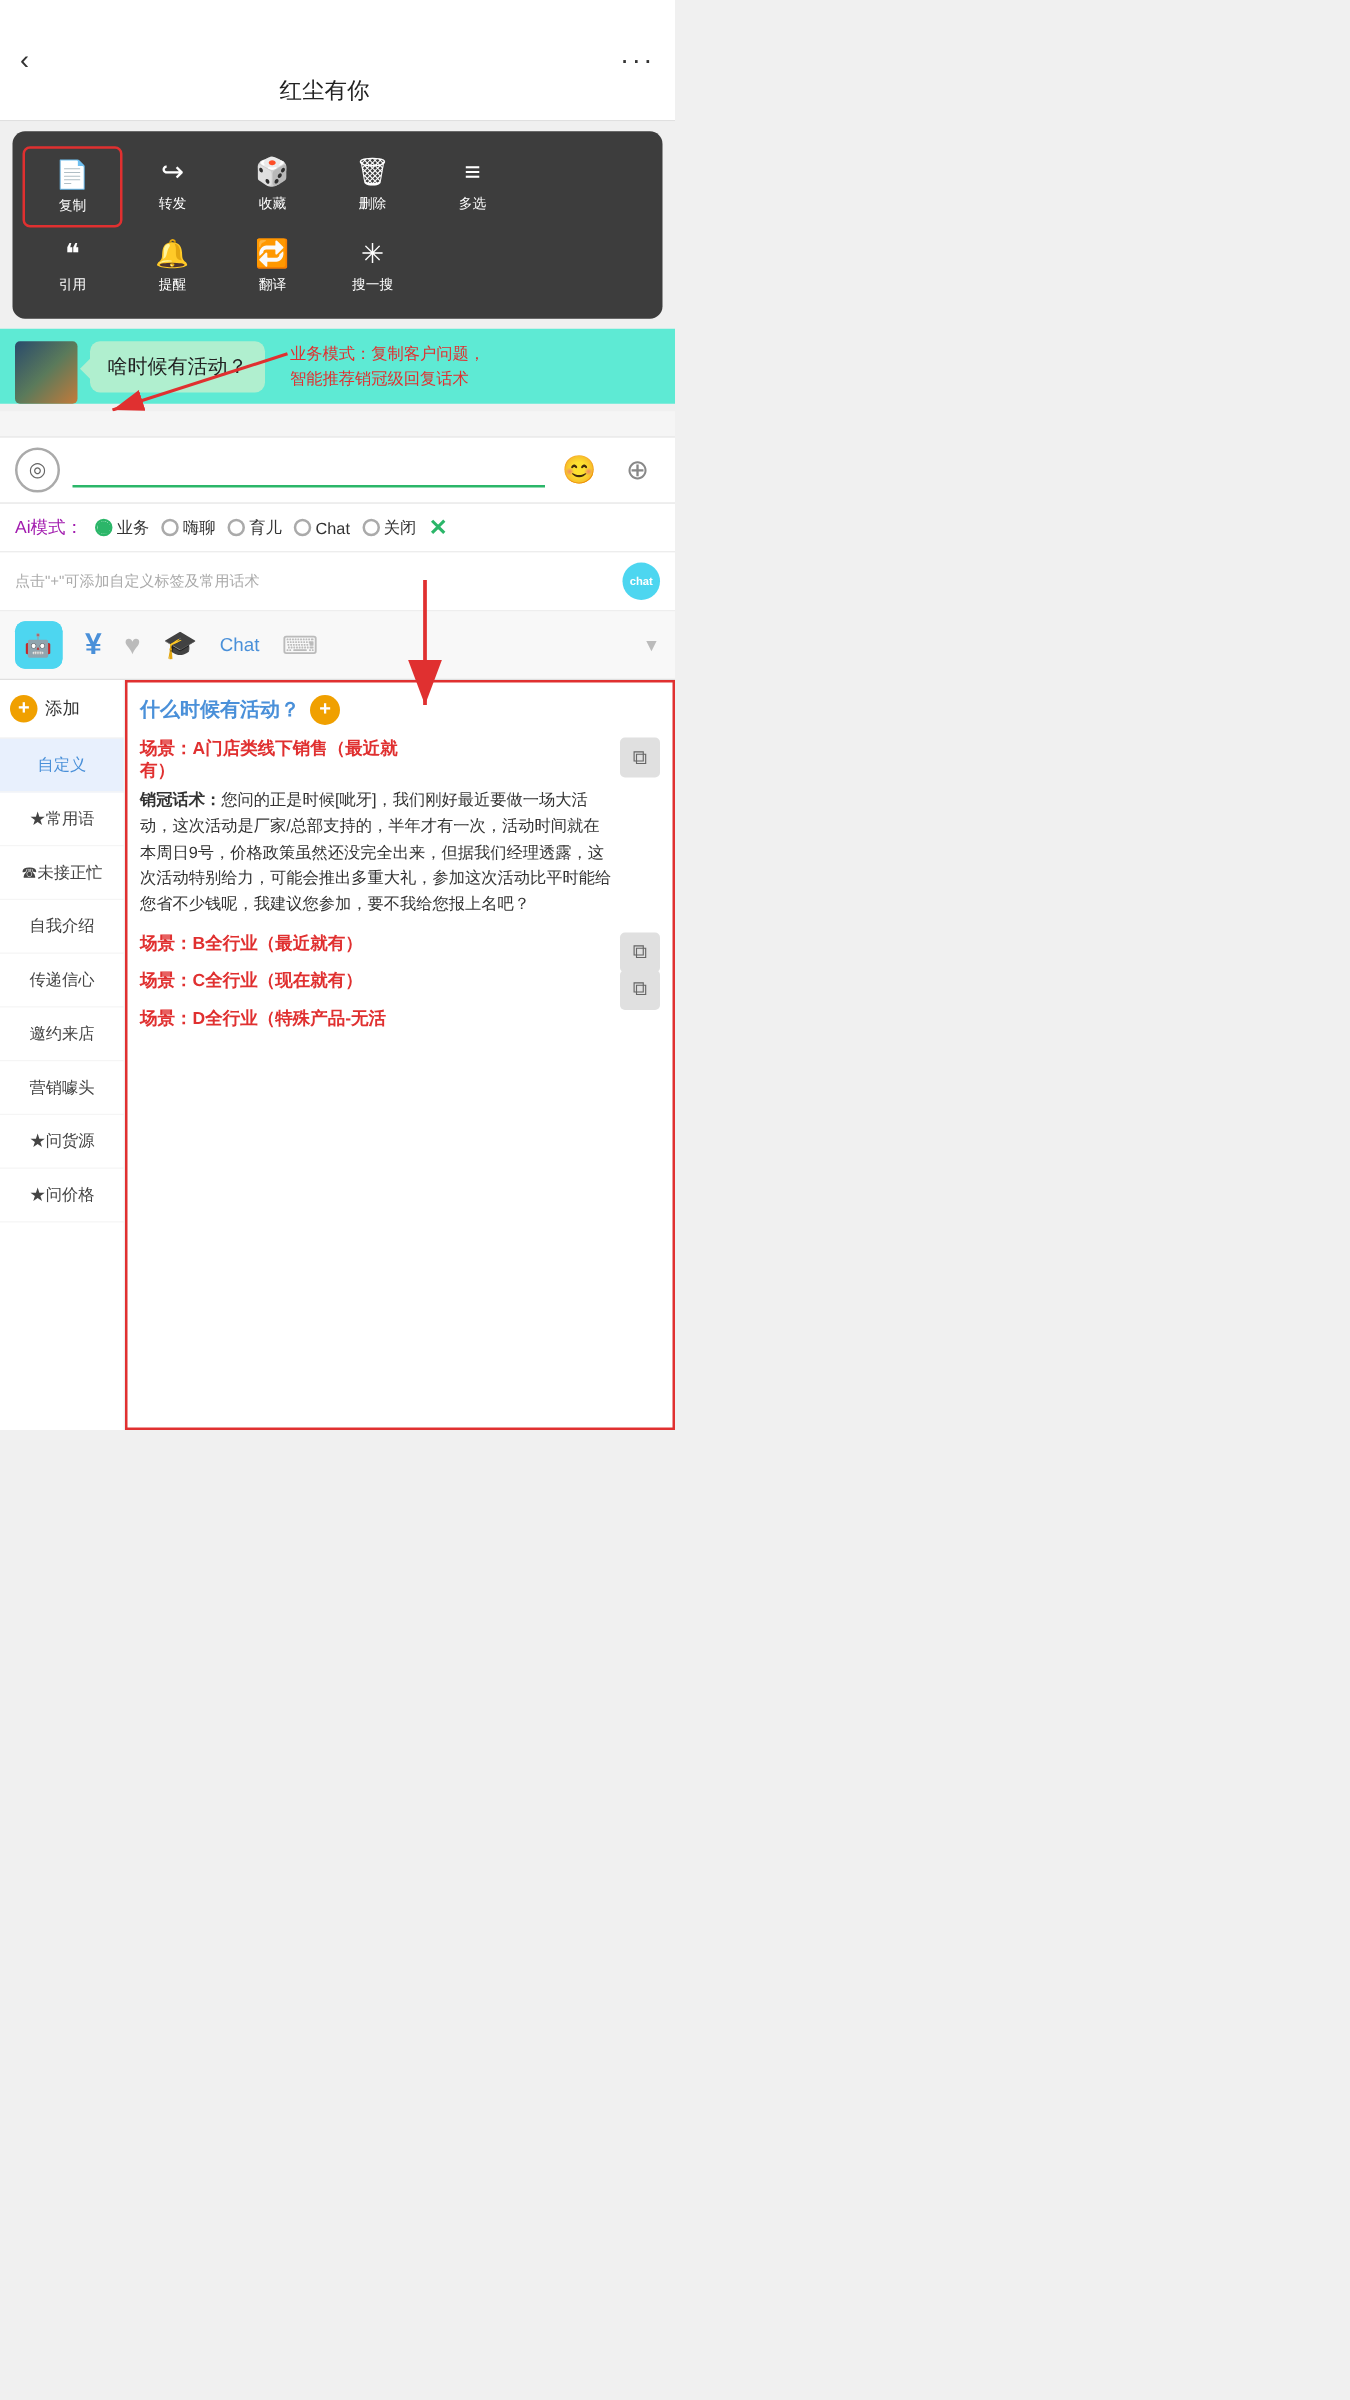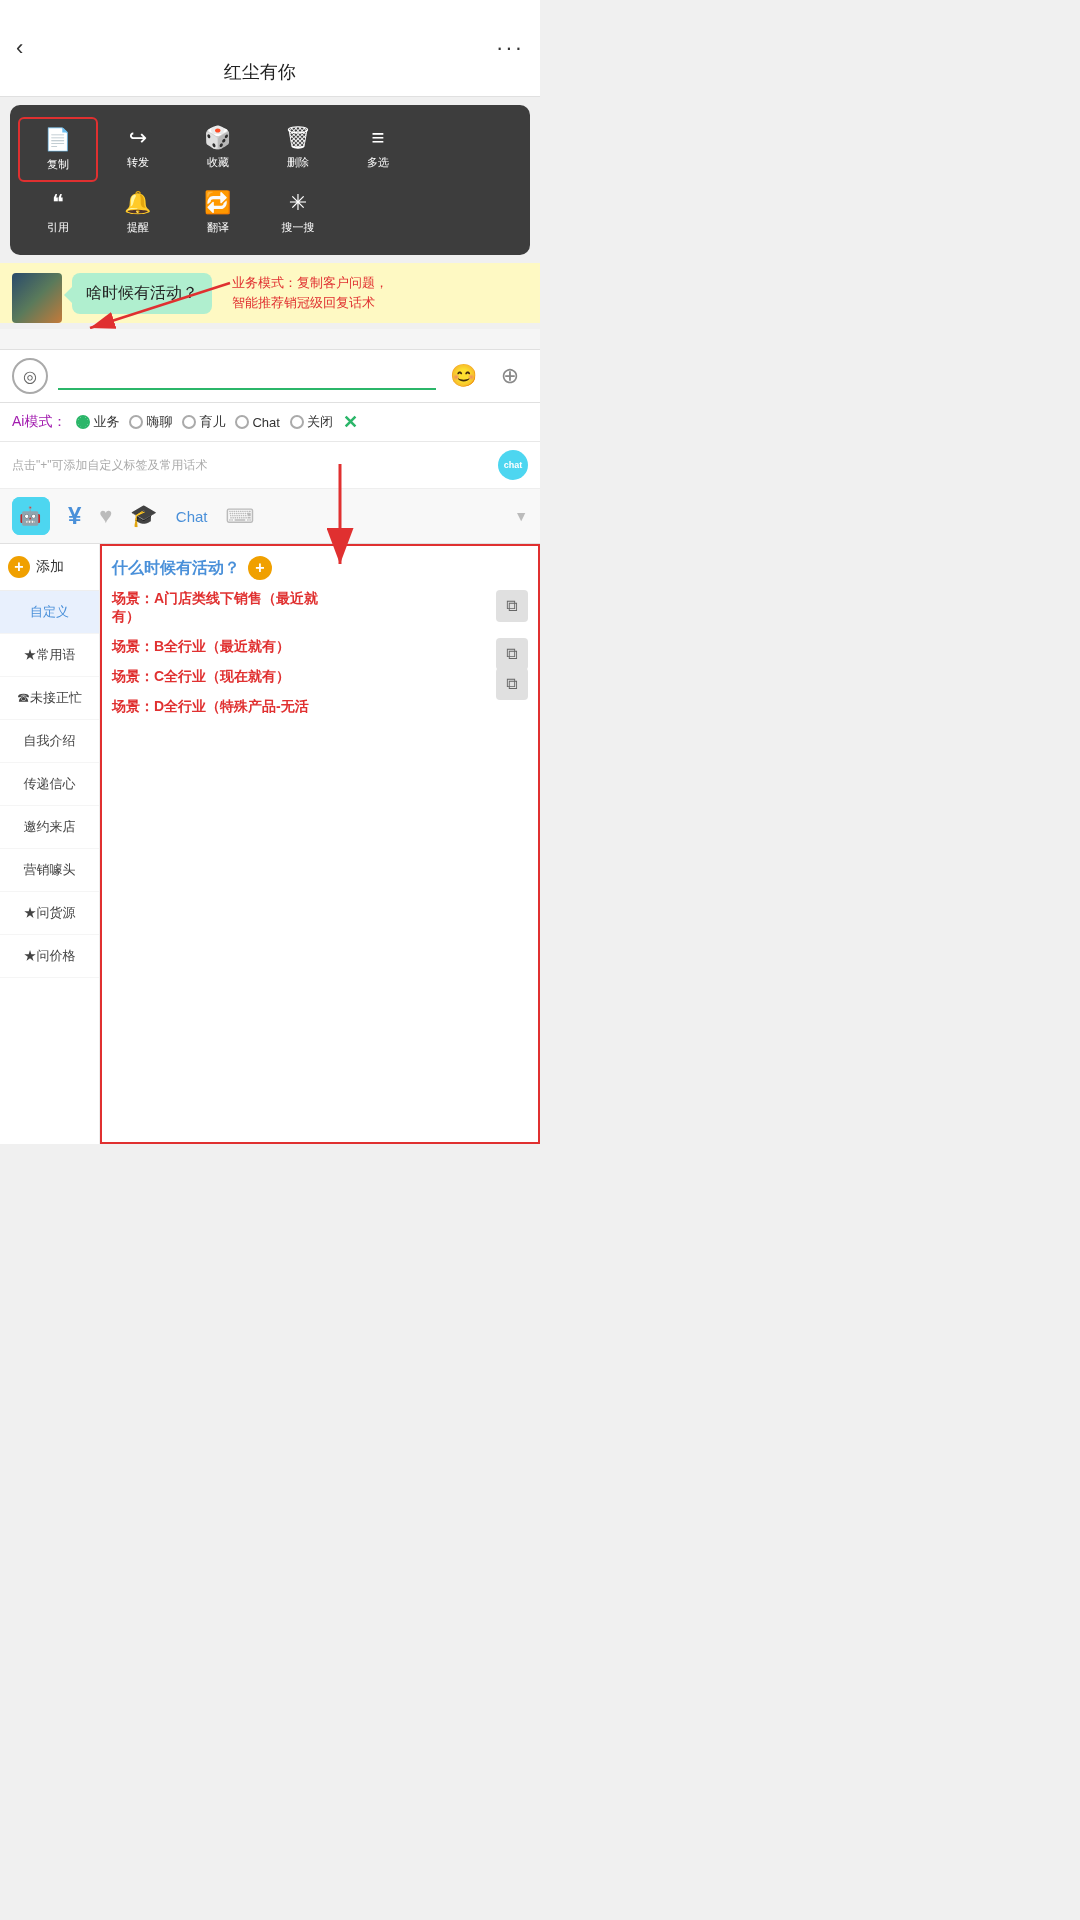--- a/index.html
+++ b/index.html
@@ -351,21 +351,21 @@
         <span class="menu-icon">🔁</span>
         <span>翻译</span>
       </div>
       <div class="context-menu-item">
         <span class="menu-icon">✳</span>
         <span>搜一搜</span>
       </div>
     </div>
 </div>
 
-<div style="background:#fef9c3; padding: 10px 12px 0 12px; position:relative;">
+<div style="background:#5eead4; padding: 10px 12px 0 12px; position:relative;">
   <div style="display:flex; align-items:flex-start; gap:10px; margin-bottom:6px;">
     <div class="chat-avatar-img"></div>
     <div class="chat-bubble">啥时候有活动？</div>
 
     <div style="margin-left:10px; color:#e03030; font-size:13px; font-weight:500; line-height:1.5; max-width:180px;">
       业务模式：复制客户问题，<br>智能推荐销冠级回复话术
     </div>
   </div>
 
   <svg width="220" height="80" style="position:absolute; left:30px; top:10px; pointer-events:none;">
@@ -477,20 +477,23 @@
     <div class="question-match">
       <span class="question-title">什么时候有活动？</span>
       <div class="plus-badge">+</div>
     </div>
 
     <div class="script-card">
       <div style="position:relative; padding-right:38px;">
         <div class="scene-label">场景：A门店类线下销售（最近就<br>有）</div>
         <div class="copy-btn">⧉</div>
       </div>
+      <div class="script-text">
+        <span style="font-weight:bold;color:#333;">销冠话术：</span>您问的正是时候[呲牙]，我们刚好最近要做一场大活动，这次活动是厂家/总部支持的，半年才有一次，活动时间就在本周日9号，价格政策虽然还没完全出来，但据我们经理透露，这次活动特别给力，可能会推出多重大礼，参加这次活动比平时能给您省不少钱呢，我建议您参加，要不我给您报上名吧？
+      </div>
     </div>
 
     <div class="script-card">
       <div style="position:relative; padding-right:38px;">
         <div class="scene-label">场景：B全行业（最近就有）</div>
         <div class="copy-btn">⧉</div>
       </div>
     </div>
 
     <div class="script-card">

